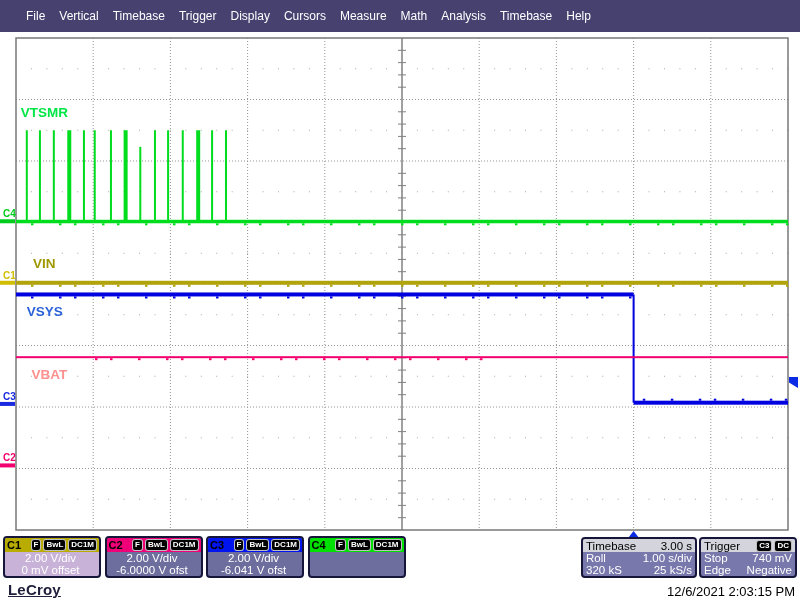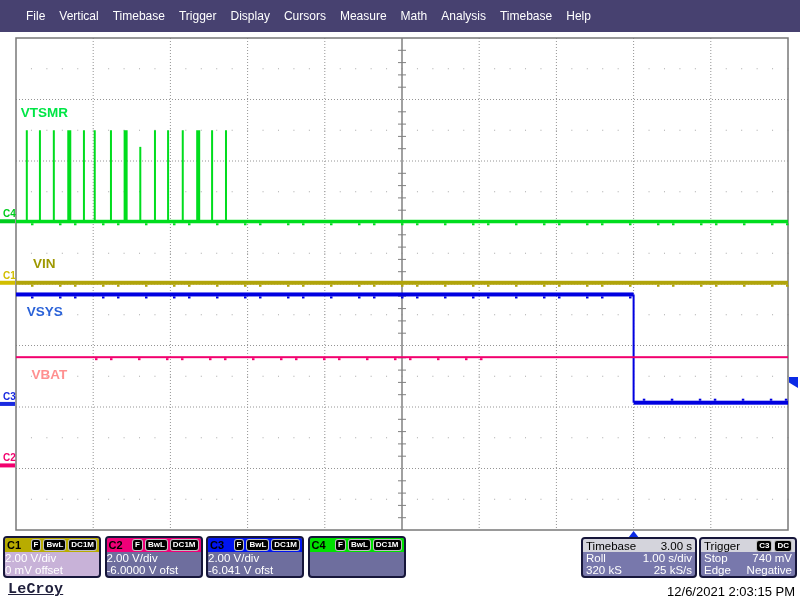--- a/index.html
+++ b/index.html
@@ -10,31 +10,31 @@
   .menu-item{color:#fff;font-size:12px;white-space:nowrap;cursor:default;}
   #wave{position:absolute;top:0;left:0;z-index:1;}
   .chbox{position:absolute;top:536px;width:98px;height:42px;border:2px solid #16163a;
          border-radius:4px;background:#6e6e9e;box-sizing:border-box;overflow:hidden;z-index:4;}
   .chbox.light{background:#c8b2d8;}
   .chhead{height:14px;display:flex;align-items:center;justify-content:space-between;padding:0 2px;}
   .chid{font-size:11px;font-weight:bold;color:#000;}
   .badges{display:flex;gap:2px;align-items:center;}
   .badge{background:#000;color:#fff;font-size:8px;font-weight:bold;border-radius:3px;
          padding:0 2px;line-height:10px;border:1px solid rgba(255,255,255,.75);}
-  .chbody{padding:0 3px 0 0;text-align:left;color:#fff;font-size:11.5px;line-height:12px;}
+  .chbody{padding:0 3px 0 0;text-align:center;color:#fff;font-size:11.5px;line-height:12px;}
   .infobox{position:absolute;top:537px;height:41px;border:2px solid #16163a;border-radius:4px;
            background:#7878ac;box-sizing:border-box;overflow:hidden;z-index:4;}
   .infohead{background:#d4d4dc;color:#000;font-size:11.5px;height:13px;display:flex;
             justify-content:space-between;align-items:center;padding:0 3px;}
   .inforow{display:flex;justify-content:space-between;color:#fff;font-size:11.5px;
            line-height:12px;padding:0 3px;}
   #timebase-box{left:581px;width:116px;}
   #trigger-box{left:699px;width:98px;}
   .footer-logo{position:absolute;left:8px;top:581px;font-size:15px;font-weight:bold;
-               color:#20203c;text-decoration:underline;z-index:4;letter-spacing:0.2px;font-family:Liberation Mono, monospace;}
+               color:#20203c;text-decoration:underline;z-index:4;letter-spacing:0.2px;}
   .footer-time{position:absolute;right:5px;top:584px;font-size:13px;color:#000;z-index:4;}
 </style>
 </head>
 <body>
 
 <div class="menubar" id="menubar">
     <div class="menu-item">File</div>
     <div class="menu-item">Vertical</div>
     <div class="menu-item">Timebase</div>
     <div class="menu-item">Trigger</div>

